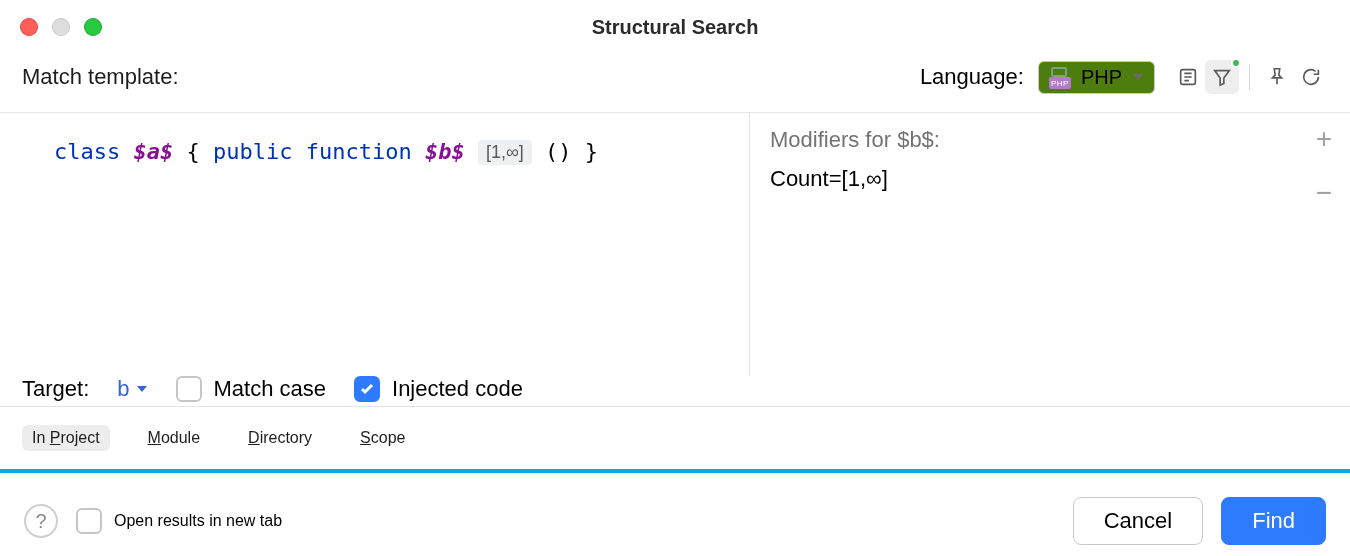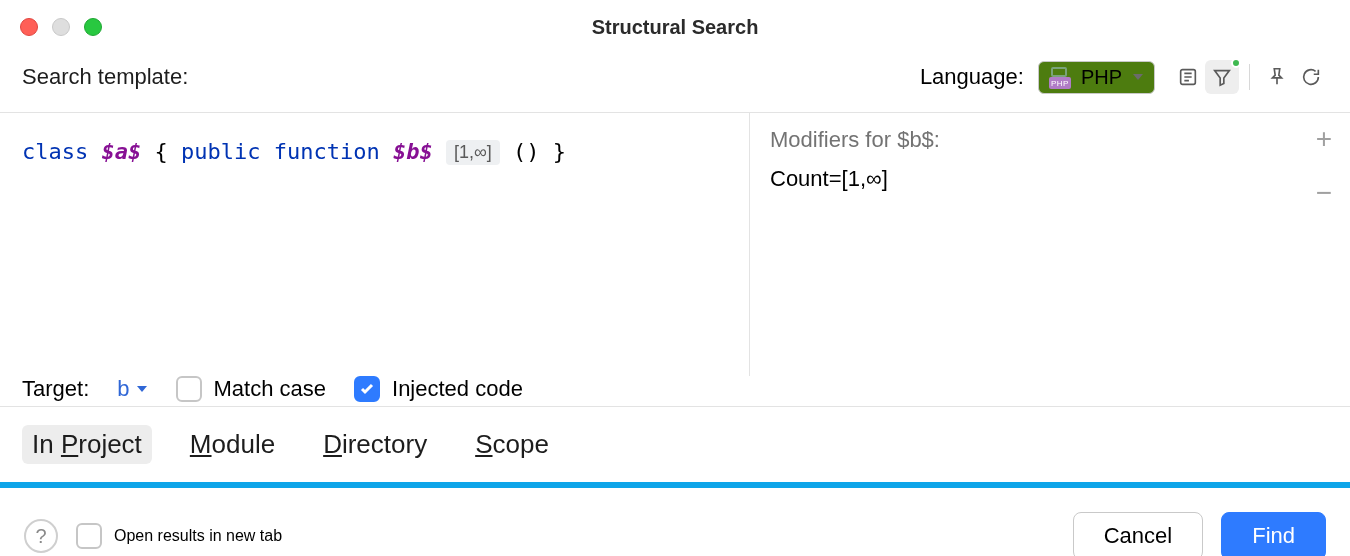--- a/index.html
+++ b/index.html
@@ -104,20 +104,21 @@
     position: absolute; top: -2px; right: -2px;
     width: 10px; height: 10px; border-radius: 50%;
     background: #3fb950; border: 2px solid #fff;
   }
 
   
   .main {
     display: flex;
     border-top: 1px solid #e3e3e3;
     height: 264px;
+    padding-left: 32px;
   }
   .editor {
     flex: 1;
     padding: 24px 22px;
     font-family: "Menlo","Monaco","Consolas",monospace;
     font-size: 22px;
     line-height: 1.4;
     border-right: 1px solid #e3e3e3;
     position: relative;
   }
@@ -169,23 +170,23 @@
     width: 26px; height: 26px; border-radius: 6px;
     border: 2px solid #c6c6c6; display:inline-flex;align-items:center;justify-content:center;
   }
   .chk.checked .box { background: #2e7bff; border-color: #2e7bff; }
   .chk.checked .box svg { stroke: #fff; }
   .chk .box svg { width: 16px; height: 16px; stroke-width: 3; fill:none; stroke: transparent; }
 
   
   .scope-row {
     padding: 18px 22px;
-    font-size: 26px;
+    font-size: 16px;
     display: flex; gap: 28px;
-    border-bottom: 6px solid #0ea5e9;
+    border-bottom: 4px solid #0ea5e9;
   }
   .scope-tab { color: #1d1d1d; cursor: pointer; padding: 4px 10px; border-radius: 6px; }
   .scope-tab.active { background: #ededed; }
   .scope-tab .ul { text-decoration: underline; }
 
   
   .footer {
     display: flex; align-items: center;
     padding: 24px 24px;
     gap: 18px;
@@ -208,21 +209,21 @@
 <div class="titlebar">
   <div class="traffic-lights">
     <div class="dot red"></div>
     <div class="dot yellow"></div>
     <div class="dot green"></div>
   </div>
   <div class="title">Structural Search</div>
 </div>
 
 <div class="toolbar">
-  <span class="label">Search template:</span>
+  <span class="label">Match template:</span>
   <span class="spacer"></span>
   <span class="lang-label">Language:</span>
 
   <div class="lang-combo">
     <span class="php-icon">
       <span class="page"></span>
       <span class="badge">PHP</span>
     </span>
     <span class="lang-text">PHP</span>
     <svg class="chev" viewBox="0 0 12 12">

